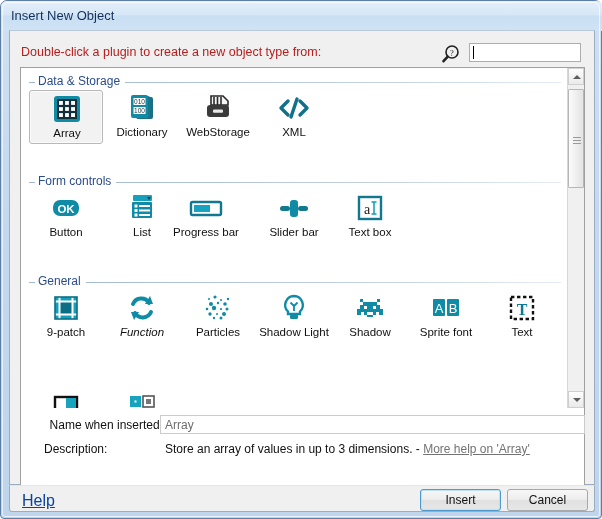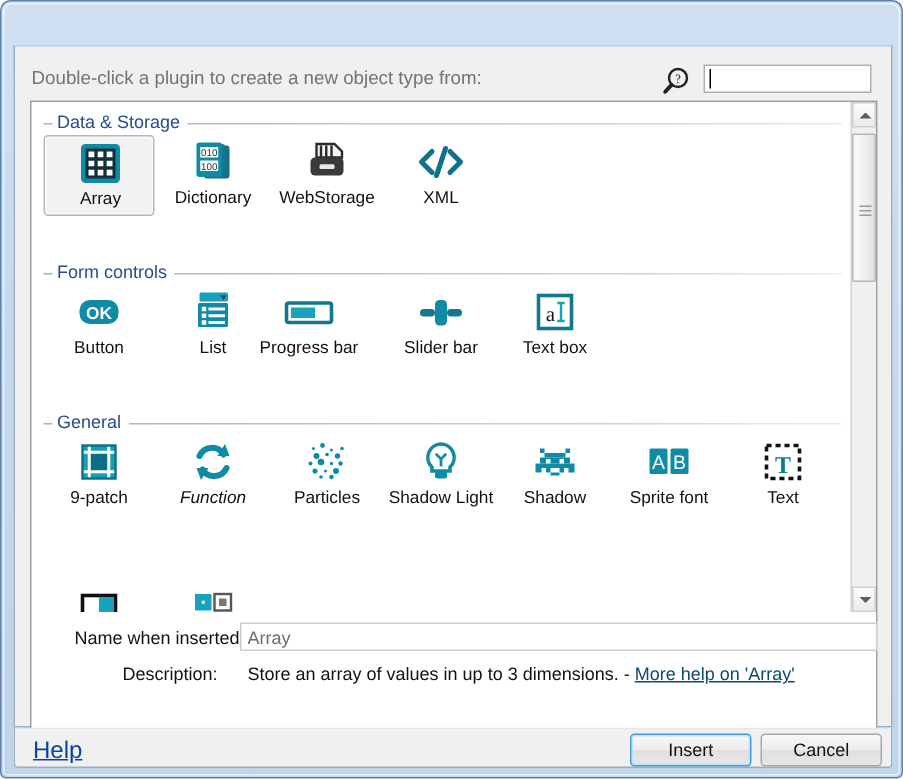--- a/index.html
+++ b/index.html
@@ -39,21 +39,21 @@
   #client{
     position:absolute;left:8px;top:29px;width:586px;height:455px;
     box-sizing:border-box;
     background:#f0f0f0;
     border:1px solid #9aaebf;
     border-top:1px solid #b9c9d8;
   }
 
   
   #prompt{
-    position:absolute;left:11px;top:14px;font-size:12.5px;color:#737373;white-space:nowrap;
+    position:absolute;left:11px;top:14px;font-size:12.5px;color:#b91c1c;white-space:nowrap;
   }
   #search-icon{
     position:absolute;left:431px;top:13px;width:22px;height:20px;
   }
   #search-input{
     position:absolute;left:459px;top:12px;width:112px;height:19px;
     box-sizing:border-box;
     border:1px solid #abadb3;background:#fff;outline:none;
     font-family:"Liberation Sans", sans-serif;font-size:12px;color:#111;
     padding:0 3px;
@@ -136,27 +136,27 @@
     position:absolute;left:35px;top:387px;width:118px;text-align:right;
     font-size:12px;color:#111;
   }
   #name-input{
     position:absolute;left:150px;top:384px;width:425px;height:19px;
     box-sizing:border-box;border:1px solid #ccc;background:#fff;
     font-family:"Liberation Sans", sans-serif;font-size:12px;color:#6d6d6d;
     padding:0 4px;outline:none;
   }
   #lbl-desc{
-    position:absolute;left:17px;top:411px;width:118px;text-align:right;
+    position:absolute;left:34px;top:411px;width:118px;text-align:left;
     font-size:12px;color:#111;
   }
   #desc-text{
     position:absolute;left:155px;top:411px;font-size:12px;color:#111;white-space:nowrap;
   }
-  #desc-link{color:#0c4a6e;text-decoration:underline;cursor:pointer;}
+  #desc-link{color:#737373;text-decoration:underline;cursor:pointer;}
 
   
   #footer{
     position:absolute;left:8px;top:484px;width:586px;height:27px;
     box-sizing:border-box;background:#f0f0f0;
     border:1px solid #9aaebf;border-top:1px solid #dfe6ec;
     border-radius:0 0 3px 3px;
   }
   #help-link{
     position:absolute;left:12px;top:6px;font-size:16px;color:#0a42a0;
@@ -173,20 +173,23 @@
     border:1px solid #4b9bd0;
     box-shadow:0 0 0 1px #bfe2f5 inset;
   }
   #cancel-button{right:6px;}
 </style>
 </head>
 <body>
 
 <div id="window">
 
+  <div id="titlebar">
+    <div id="title">Insert New Object</div>
+  </div>
 
   <div id="client">
 
     <div id="prompt">Double-click a plugin to create a new object type from:</div>
 
     <div id="search-icon">
       <svg width="22" height="20" viewBox="0 0 22 20">
         <circle cx="11" cy="8" r="6" fill="none" stroke="#222" stroke-width="1.6"></circle>
         <line x1="6.7" y1="12.6" x2="2.5" y2="17.2" stroke="#222" stroke-width="2.6" stroke-linecap="round"></line>
         <text x="11" y="11.6" font-size="8.5" text-anchor="middle" fill="#222" font-family="Liberation Serif, serif">?</text>

